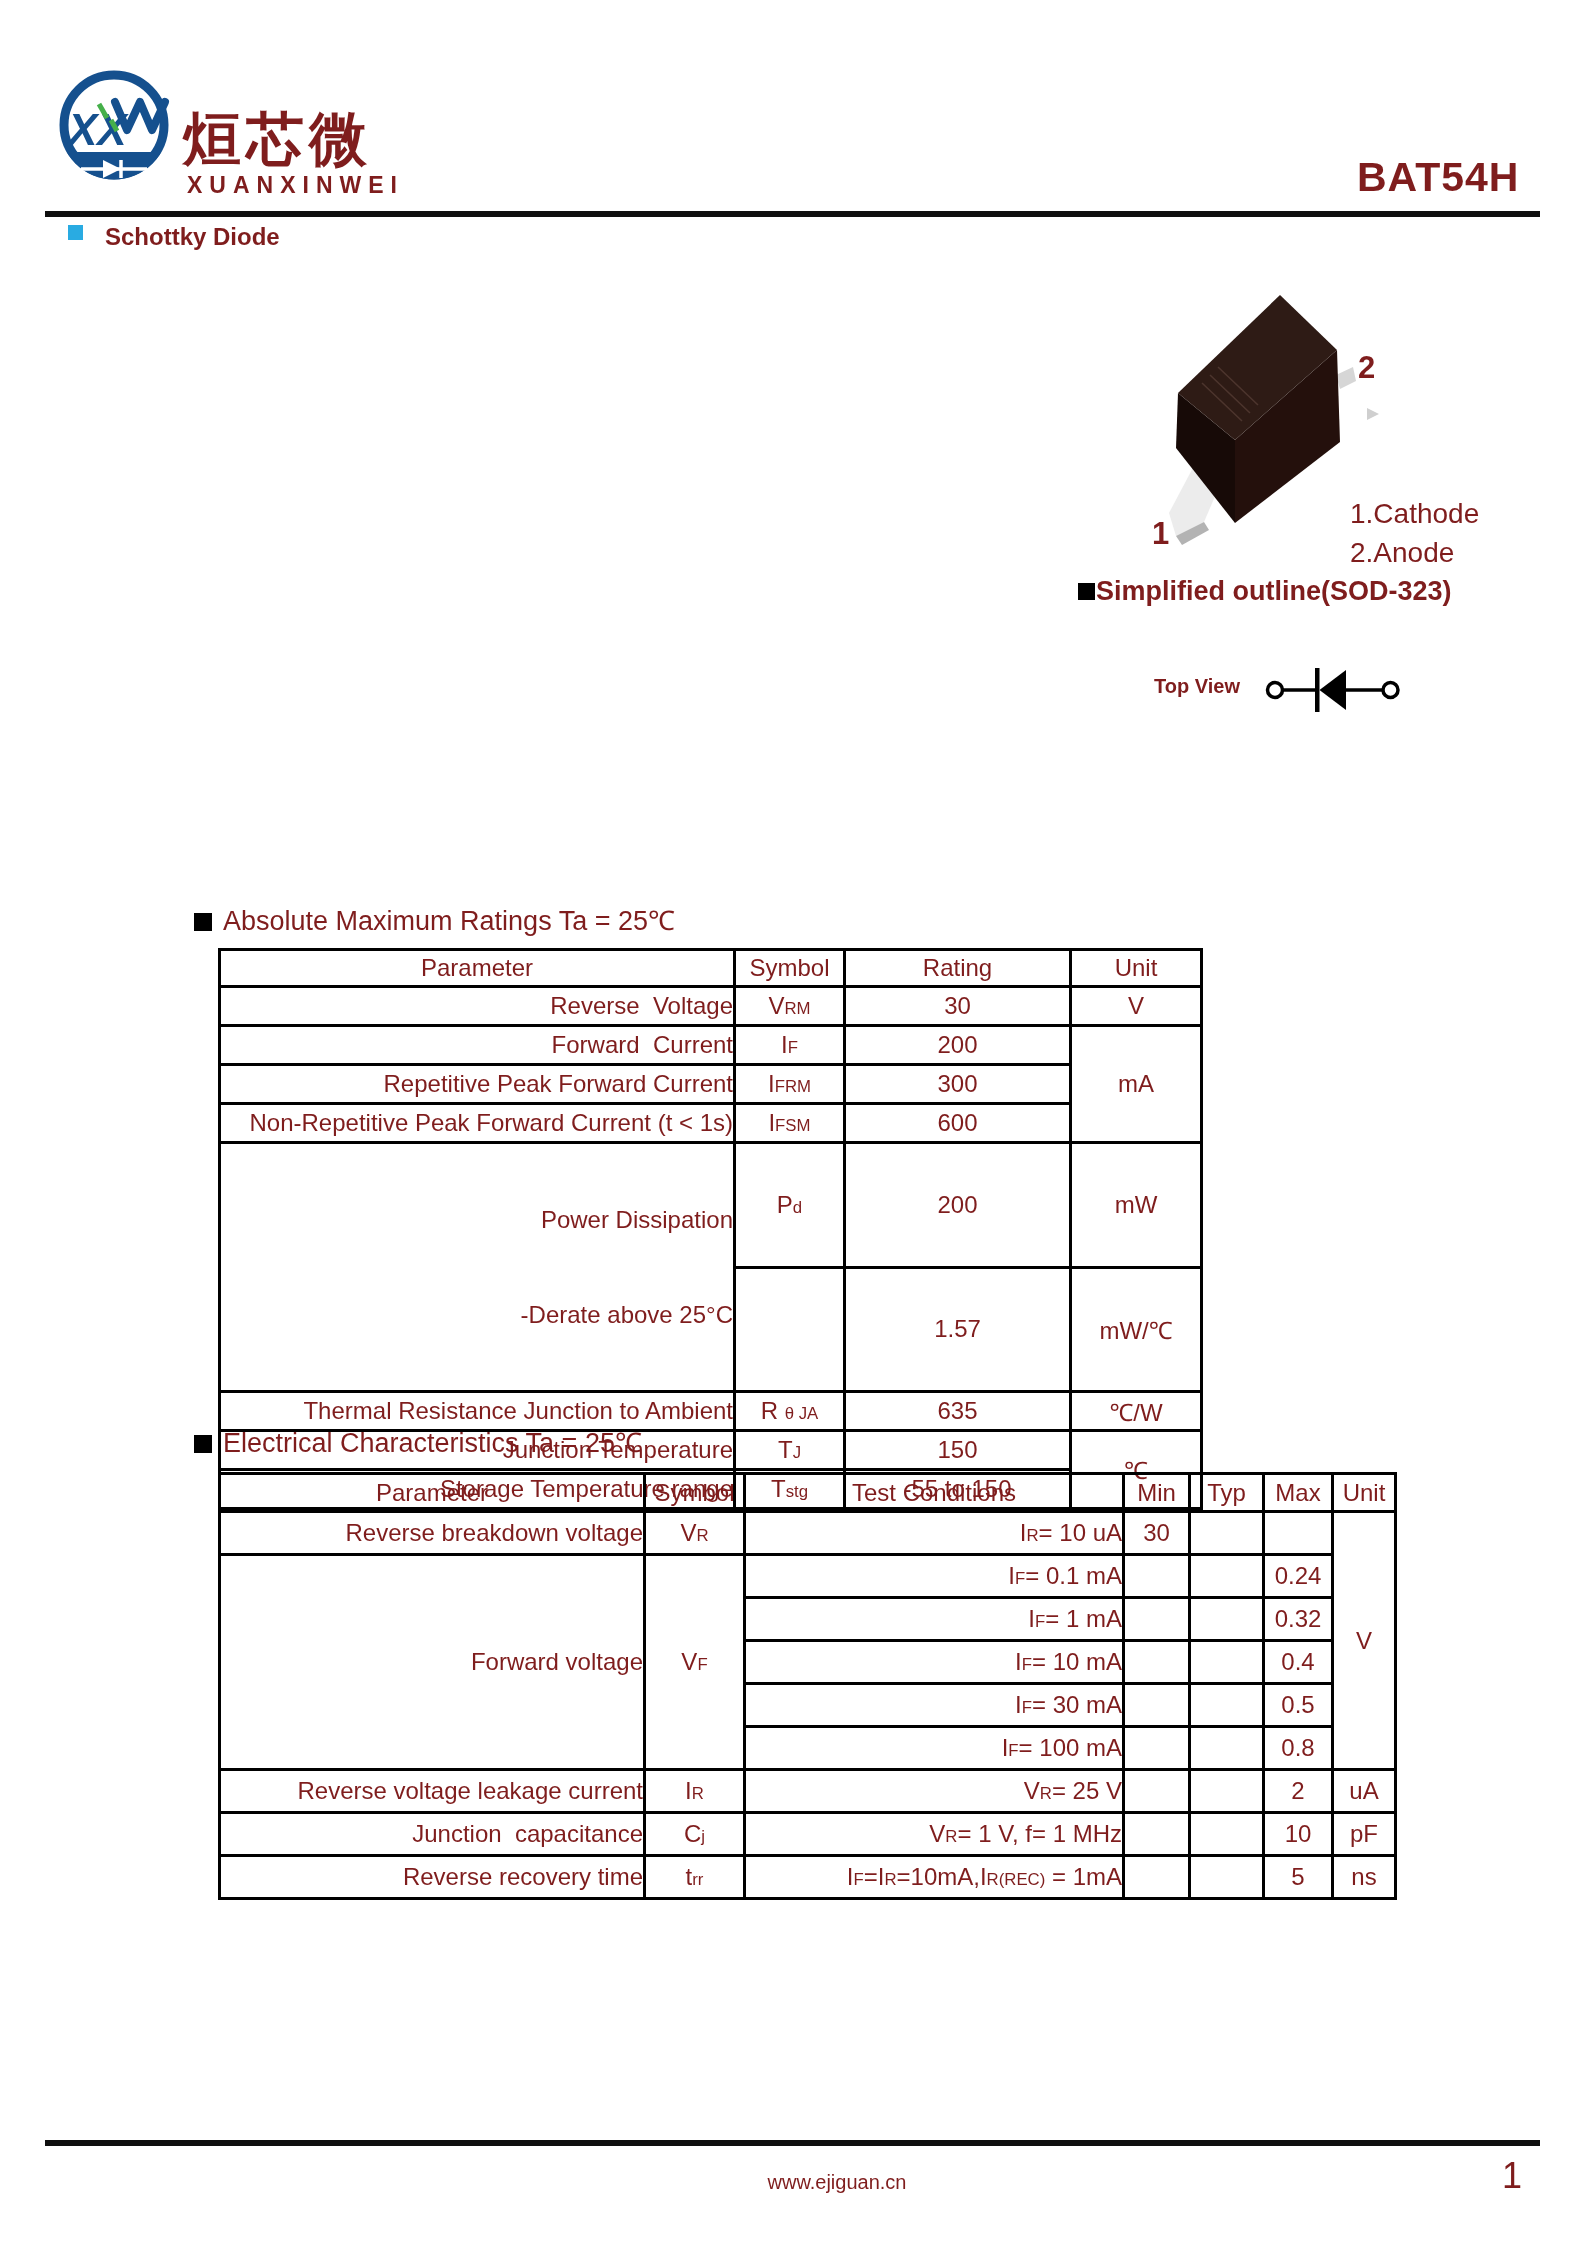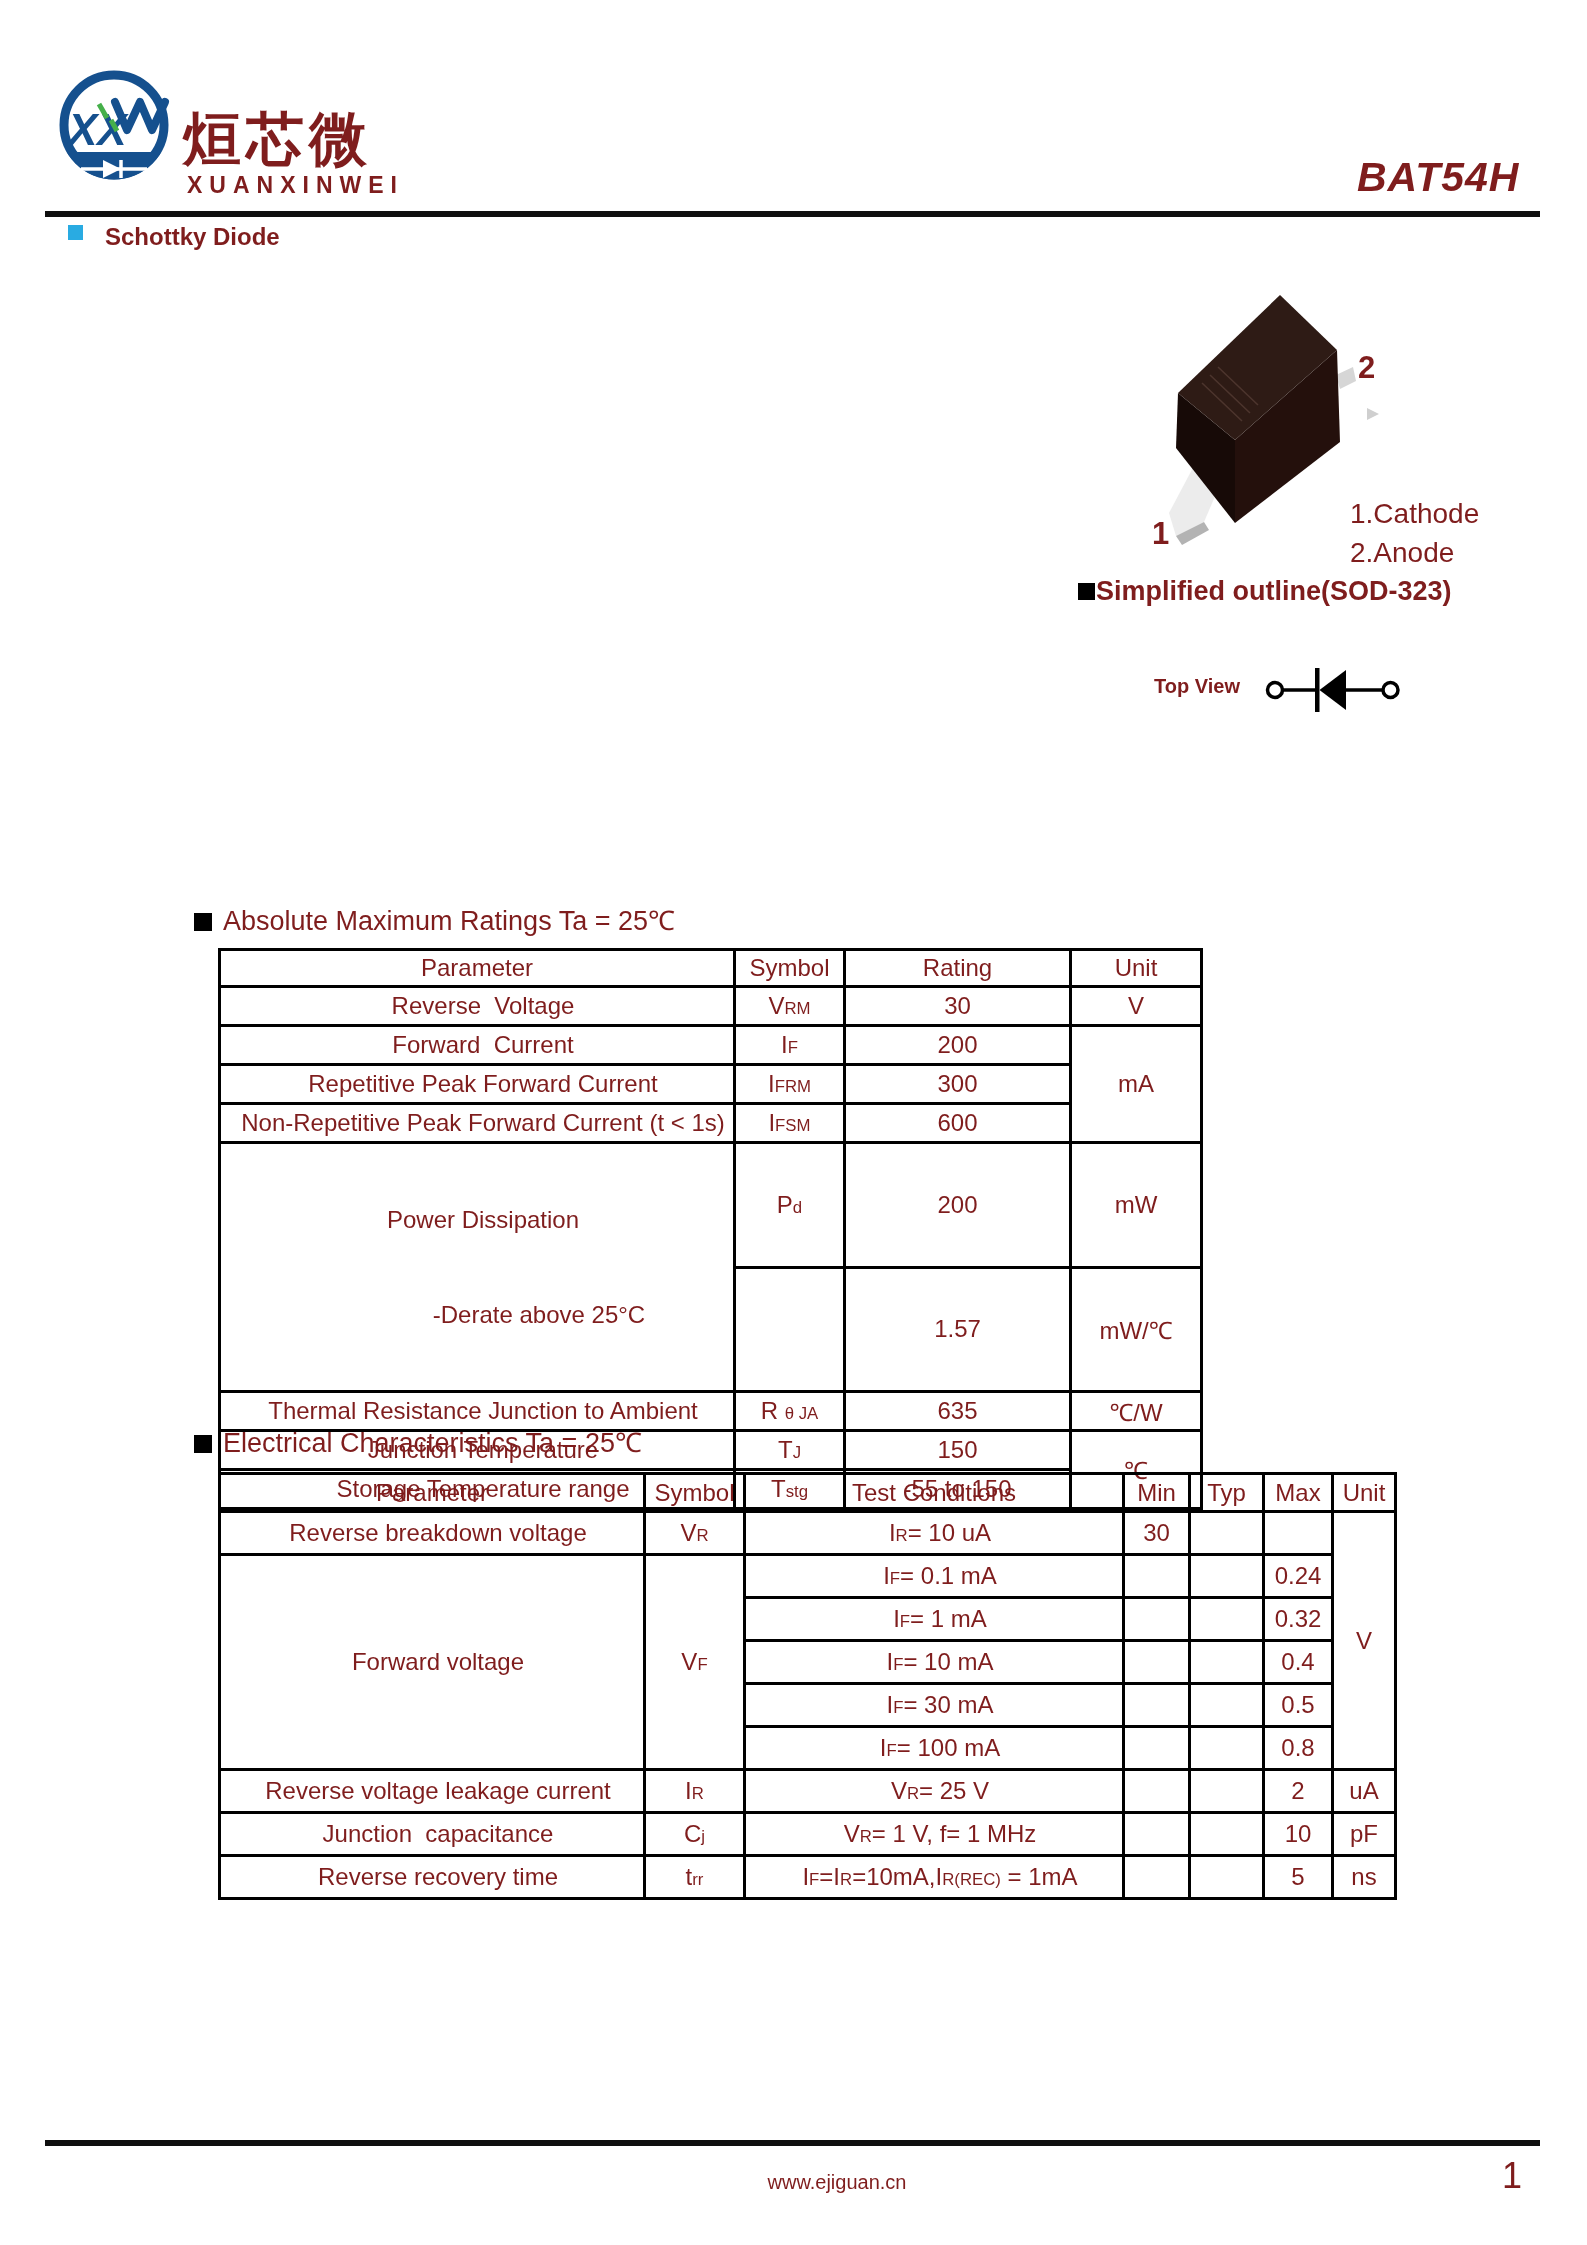--- a/index.html
+++ b/index.html
@@ -3,21 +3,21 @@
 <meta charset="utf-8">
 <style>
   html,body{margin:0;padding:0;background:#888;}
   .page{position:relative;width:1587px;height:2245px;background:#ffffff;overflow:hidden;
         color:#7f1d1d;font-family:"Liberation Sans",sans-serif;margin:0 auto;}
   
   .logo-svg{position:absolute;left:55px;top:68px;}
   .brand-cn{position:absolute;left:183px;top:110px;font-size:58px;font-weight:700;letter-spacing:5px;
             font-family:"DejaVu Sans","Liberation Sans",sans-serif;line-height:1;}
   .brand-en{position:absolute;left:187px;top:174px;font-size:23px;font-weight:600;letter-spacing:7px;line-height:1;}
-  .part-number{position:absolute;left:1357px;top:157px;font-size:41px;font-weight:700;letter-spacing:1px;line-height:1;font-style:italic;}
+  .part-number{position:absolute;left:1357px;top:157px;font-size:41px;font-weight:700;letter-spacing:1px;line-height:1;}
   .top-rule{position:absolute;left:45px;top:211px;width:1495px;height:6px;background:#0f0f0f;}
   .cat-head{position:absolute;left:68px;top:225px;display:flex;align-items:flex-start;gap:22px;}
   .cat-sq{width:15px;height:15px;background:#29ABE2;}
   .cat-label{font-size:24px;font-weight:700;line-height:1;}
   
   .features{position:absolute;left:196px;top:520px;}
   .feat-head{display:flex;align-items:center;gap:13px;height:30px;}
   .feat-sq{width:19px;height:19px;background:#000;}
   .feat-title{font-size:27px;line-height:1;}
   .feat-item{display:flex;align-items:center;gap:14px;height:24px;margin-top:19px;}
@@ -36,21 +36,21 @@
   .diode-svg{position:absolute;left:1255px;top:666px;}
   
   .sec-head{position:absolute;display:flex;align-items:center;gap:11px;}
   .sec-head.abs{left:194px;top:908px;}
   .sec-head.elec{left:194px;top:1430px;}
   .sec-sq{width:18px;height:18px;background:#000;}
   .sec-title{font-size:27px;line-height:1;}
   
   .tbl{position:absolute;border-collapse:collapse;table-layout:fixed;}
   .tbl td{border:3px solid #000;font-size:24px;text-align:center;vertical-align:middle;padding:0;overflow:hidden;}
-  .tbl .pl{text-align:center;padding-left:12px;white-space:pre-wrap;}
+  .tbl .pl{text-align:right;padding-left:12px;white-space:pre-wrap;}
   .tbl-abs{left:218px;top:948px;width:982px;}
   .tbl-abs tr{height:39px;}
   .tbl-abs tr.hrow{height:37px;}
   .tbl-elec{left:218px;top:1472px;width:1176px;}
   .tbl-elec tr{height:43px;}
   .tbl-elec tr.hrow{height:38px;}
   .sb{font-size:0.7em;}
   .pd-line{height:39px;line-height:39px;}
   .pd-indent{padding-left:112px;}
   

